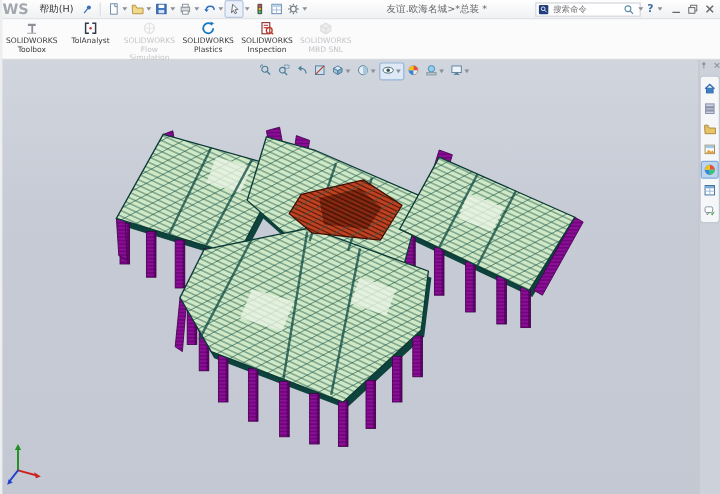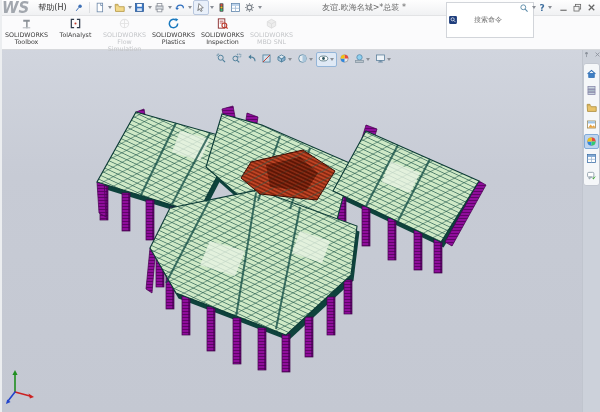--- a/index.html
+++ b/index.html
@@ -3,30 +3,30 @@
 <meta charset="utf-8">
 <style>
   html,body{margin:0;padding:0;}
   body{width:600px;height:412px;overflow:hidden;position:relative;
        font-family:"DejaVu Sans","Liberation Sans",sans-serif;font-size:8px;color:#444;
        background:#c7cbd5;}
   
   .titlebar{position:absolute;top:0;left:0;right:0;height:15px;
     background:linear-gradient(#fefefe,#f0f1f3);border-bottom:1px solid #e2e3e5;
     display:flex;align-items:center;padding:0 2px;z-index:30;}
-  .logo{color:#a2a7ae;font-weight:bold;font-size:15px;margin-right:4px;font-style:italic;}
+  .logo{color:#a2a7ae;font-weight:bold;font-size:12px;margin-right:4px;}
   .menu-item{font-size:8px;color:#333;padding:0 5px;}
   .tbi{width:14px;height:13px;display:flex;align-items:center;justify-content:center;flex:0 0 auto;}
   .caret{width:0;height:0;border-left:2.5px solid transparent;border-right:2.5px solid transparent;
          border-top:3px solid #8a8f96;margin:0 1px;flex:0 0 auto;}
   .vsep{width:1px;height:11px;background:#dcdee1;margin:0 3px;}
   .select-box{border:1px solid #b9c7de;background:#e9f0fa;border-radius:2px;}
   .title-text{position:absolute;left:352px;transform:translateX(-50%);font-size:8px;color:#666;white-space:nowrap;margin-left:12px;}
   .search-box{position:absolute;right:66px;top:2px;width:84px;height:10px;border:1px solid #d2d5da;
-    background:#fff;display:flex;align-items:center;padding:12px 1px;gap:14px;}
+    background:#fff;display:flex;align-items:center;padding:0 1px;gap:1px;}
   .search-box input{border:none;outline:none;width:60px;font-size:7px;color:#888;background:transparent;
     font-family:"DejaVu Sans","Liberation Sans",sans-serif;}
   .tb-right{position:absolute;right:2px;top:1px;display:flex;align-items:center;}
   
   .ribbon{position:absolute;top:15px;left:0;right:0;height:33px;background:#fbfbfc;
     border-bottom:1px solid #d7d9dc;display:flex;align-items:flex-start;padding:1px 0 0 2px;z-index:25;}
   .addin{width:49px;display:flex;flex-direction:column;align-items:center;text-align:center;
     font-size:6.3px;line-height:1.1;color:#3a3a3a;padding-top:1px;}
   .addin .ic{height:14px;margin-bottom:1px;}
   .addin.disabled{color:#c3c5c8;}

